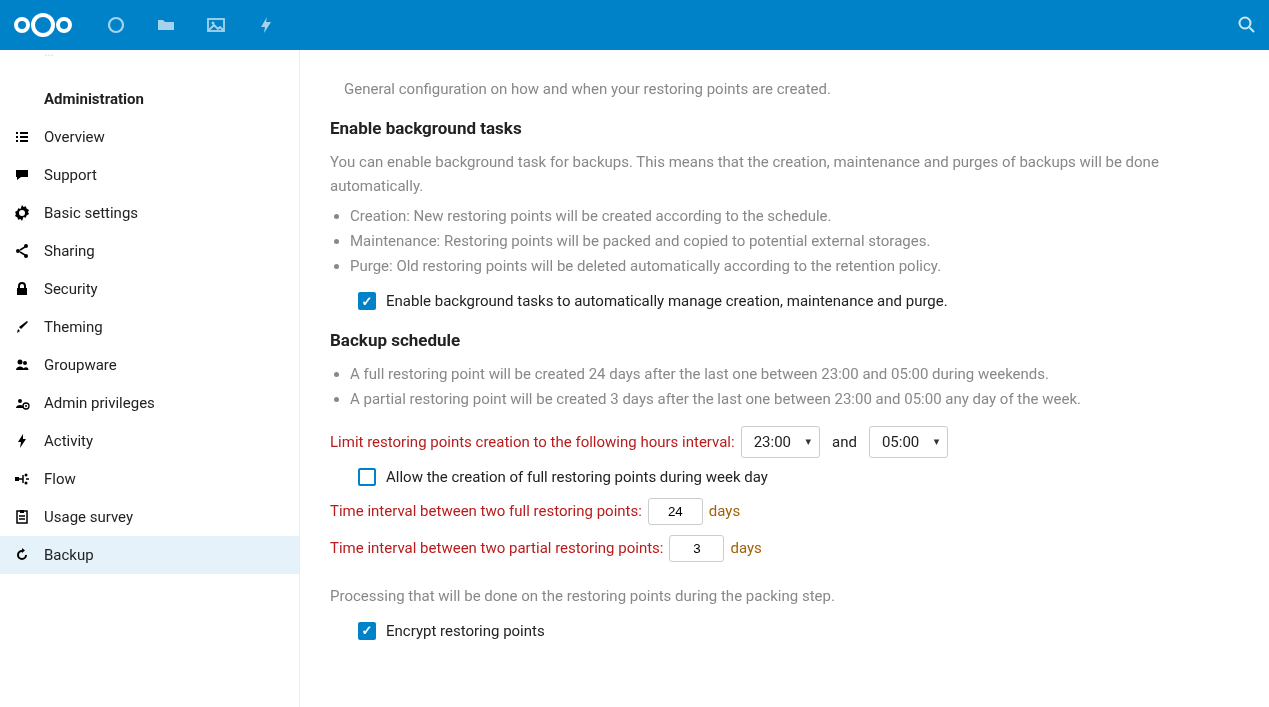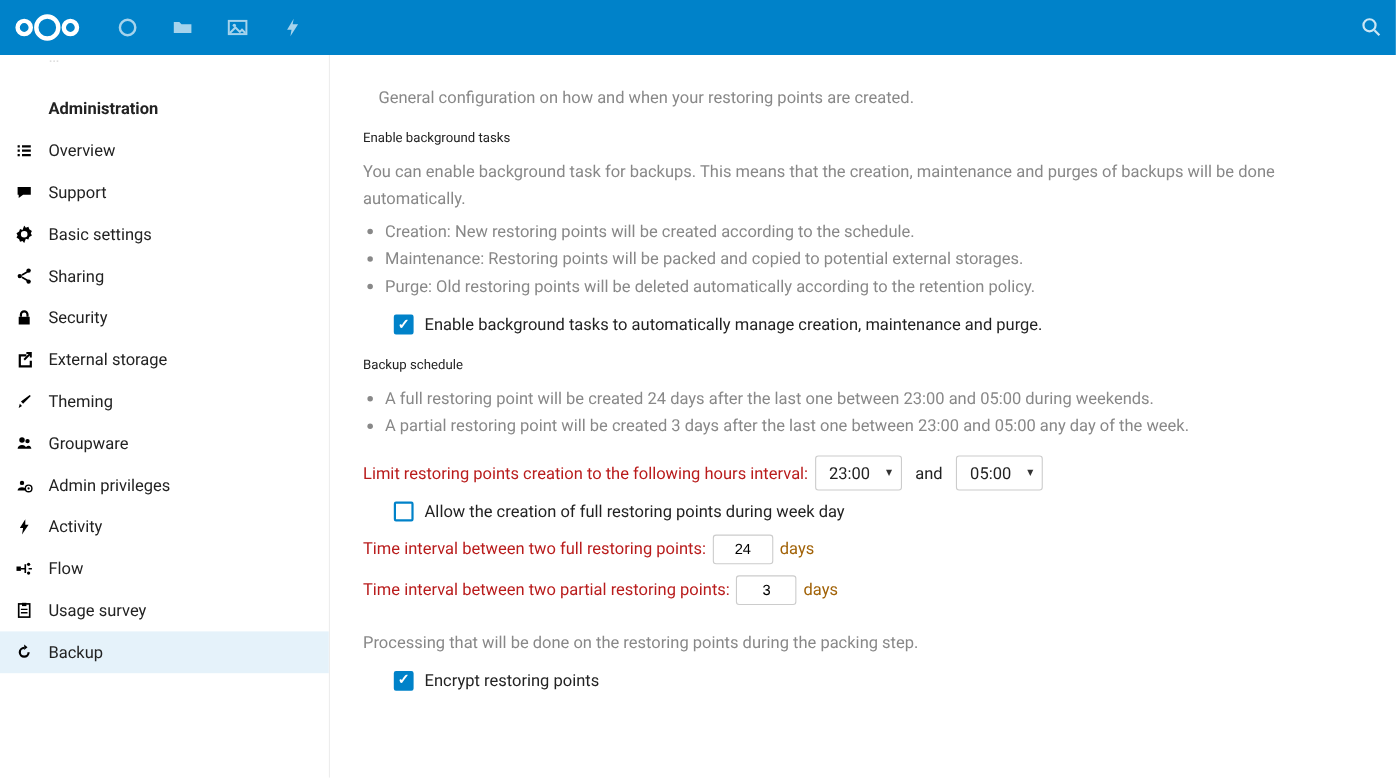--- a/index.html
+++ b/index.html
@@ -16,21 +16,21 @@
 .sidebar { width: 300px; border-right: 1px solid #ededed; overflow-y: auto; padding-top: 0px; }
 .sidebar-scroll { position: relative; top: -8px; }
 .sb-item { display: flex; align-items: center; padding: 10px 12px 10px 12px; cursor: pointer; color: #222; }
 .sb-item.sub { padding-left: 12px; }
 .sb-item .ic { width: 20px; margin-right: 12px; display: flex; align-items:center; justify-content:center; color:#000; }
 .sb-item.head { font-weight: 700; padding-top: 20px; padding-bottom: 10px; padding-left: 44px; }
 .sb-item.active { background: #e5f2fa; border-radius: 0; }
 .content { flex: 1; overflow-y: auto; padding: 30px 30px 30px 30px; }
 h2 { font-size: 22px; font-weight: 700; margin-bottom: 10px; }
 .desc { color: #888; margin-bottom: 20px; margin-left: 14px; }
-h3 { font-size: 12px; font-weight: 400; margin-bottom: 12px; margin-top: 8px;}
+h3 { font-size: 17px; font-weight: 700; margin-bottom: 12px; margin-top: 8px;}
 .sub-desc { color: #888; margin-bottom: 6px; line-height: 1.6; }
 ul.bullets { list-style: disc; padding-left: 20px; color: #888; margin-bottom: 14px; }
 ul.bullets li { line-height: 1.65; }
 .checkbox-row { display: flex; align-items: flex-end; margin: 10px 0 20px 0; padding-left: 28px; }
 .cb { width: 18px; height: 18px; border: 2px solid #0082c9; border-radius: 2px; margin-right: 10px; display:flex; align-items:center; justify-content:center; cursor:pointer; flex-shrink:0;}
 .cb.checked { background: #0082c9; }
 .cb.checked::after { content: "✓"; color: #fff; font-size: 13px; font-weight:bold; line-height:1;}
 .checkbox-row label { color: #222; cursor:pointer; }
 .row { display:flex; align-items:center; gap: 6px; margin: 10px 0; flex-wrap:wrap;}
 .row-label { color: #b91c1c; }
@@ -135,29 +135,20 @@
             <svg width="16" height="16" viewBox="0 0 16 16">
               <rect x="3" y="7" width="10" height="7" fill="#000"></rect>
               <path d="M5 7V5a3 3 0 016 0v2" fill="none" stroke="#000" stroke-width="2"></path>
             </svg>
           </span>
       <span>Security</span>
     </div>
     <div class="sb-item sub">
       <span class="ic">
             <svg width="16" height="16" viewBox="0 0 16 16">
-              <path d="M3 3h7v2H5v8h8V9h2v6H3z" fill="#000"></path>
-              <path d="M10 2h4v4M14 2l-6 6" stroke="#000" stroke-width="1.8" fill="none"></path>
-            </svg>
-          </span>
-      <span>External storage</span>
-    </div>
-    <div class="sb-item sub">
-      <span class="ic">
-            <svg width="16" height="16" viewBox="0 0 16 16">
               <path d="M13 2l1 1-7 7-2-2zM4 10l2 2-3 2z" fill="#000"></path>
             </svg>
           </span>
       <span>Theming</span>
     </div>
     <div class="sb-item sub">
       <span class="ic">
             <svg width="16" height="16" viewBox="0 0 16 16">
               <circle cx="6" cy="5" r="2.5" fill="#000"></circle>
               <circle cx="11" cy="6" r="2" fill="#000"></circle>

